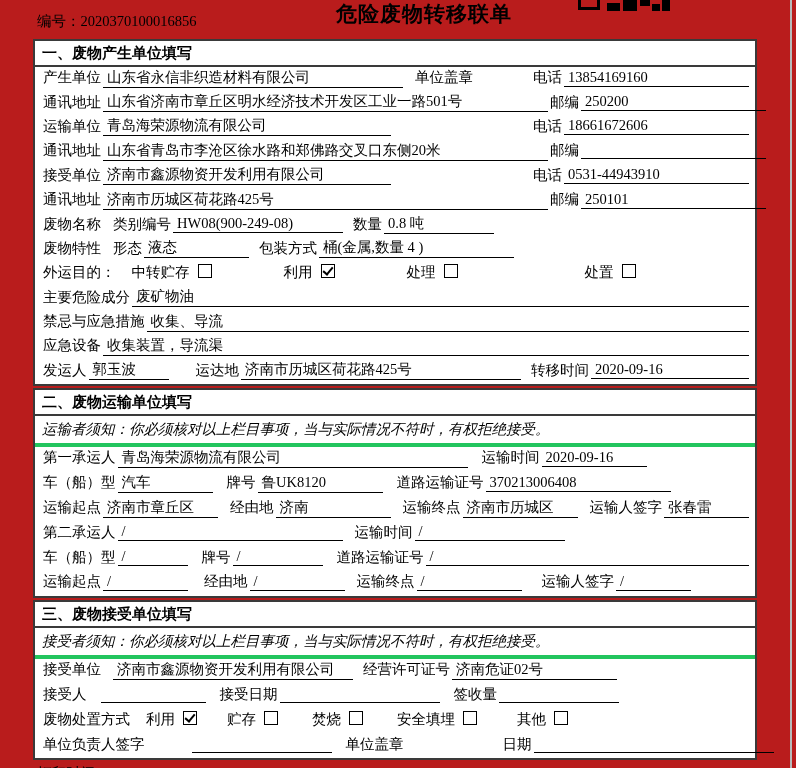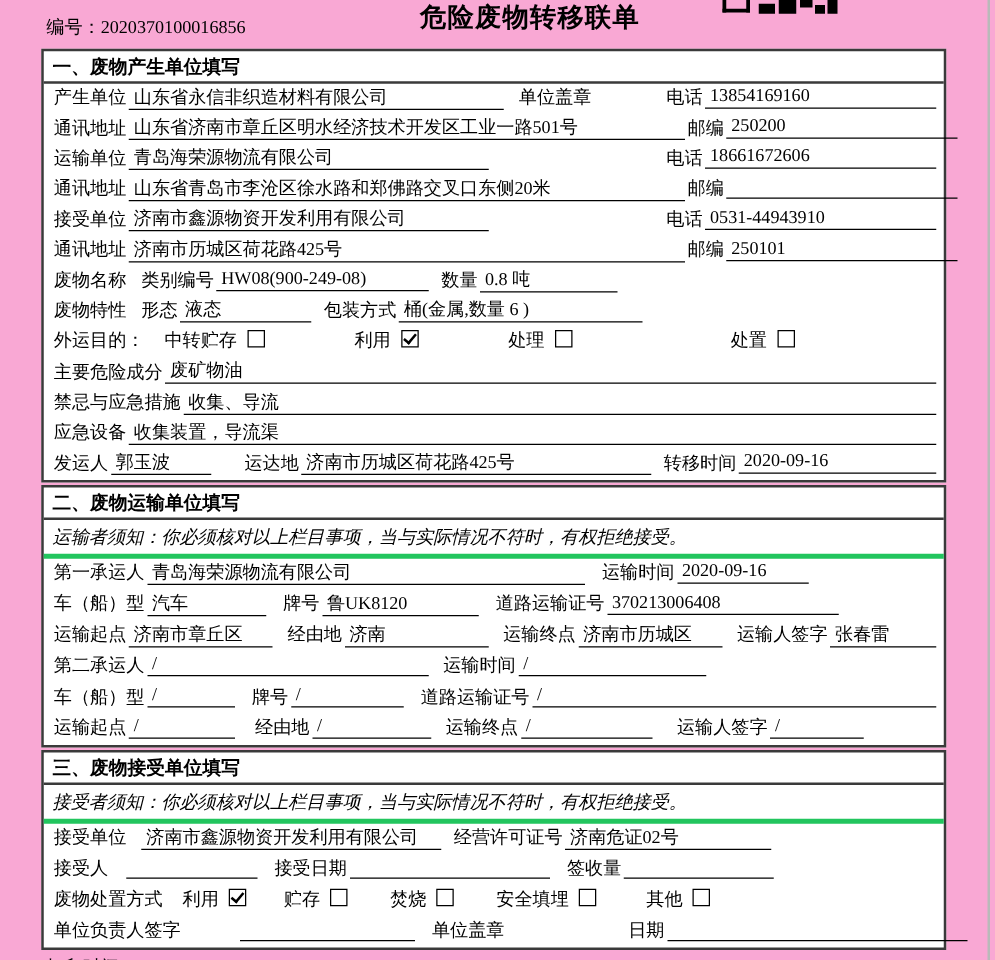--- a/index.html
+++ b/index.html
@@ -1,17 +1,17 @@
 <!DOCTYPE html>
 <html><head>
 <meta charset="utf-8">
 <style>
   html,body { margin:0; padding:0; background:#fff; }
   .sheet {
-    position:relative; width:796px; height:768px; background:#f9a8d4;
+    position:relative; width:796px; height:768px; background:#b91c1c;
     font-family:"Liberation Serif","DejaVu Serif",serif;
     font-size:14.5px; color:#000; overflow:hidden;
   }
   .page-edge { position:absolute; top:0; right:4px; width:2px; height:768px; background:#b9b9b9; }
 
   
   .hdr { position:relative; height:39px; }
   .doc-no { position:absolute; left:37px; top:12px; white-space:nowrap; }
   .doc-title { position:absolute; left:336px; top:0px; font-size:21px; font-weight:bold; letter-spacing:1px; white-space:nowrap; }
   .qr { position:absolute; left:578px; top:0; width:92px; height:11px; }
@@ -122,21 +122,21 @@
       <span class="val w170">HW08(900-249-08)</span>
       <span class="lbl ml8">数量</span>
       <span class="val w110">0.8 吨</span>
     </div>
 
     <div class="row">
       <span class="lbl">废物特性</span>
       <span class="lbl ml8">形态</span>
       <span class="val w105">液态</span>
       <span class="lbl ml8">包装方式</span>
-      <span class="val w195">桶(金属,数量 6 )</span>
+      <span class="val w195">桶(金属,数量 4 )</span>
     </div>
 
     <div class="row">
       <span class="lbl">外运目的：</span>
       <span class="lbl ml12">中转贮存</span>
       <span class="cb"></span>
       <span class="lbl ml70">利用</span>
       <span class="cb on"></span>
       <span class="lbl ml70">处理</span>
       <span class="cb"></span>

